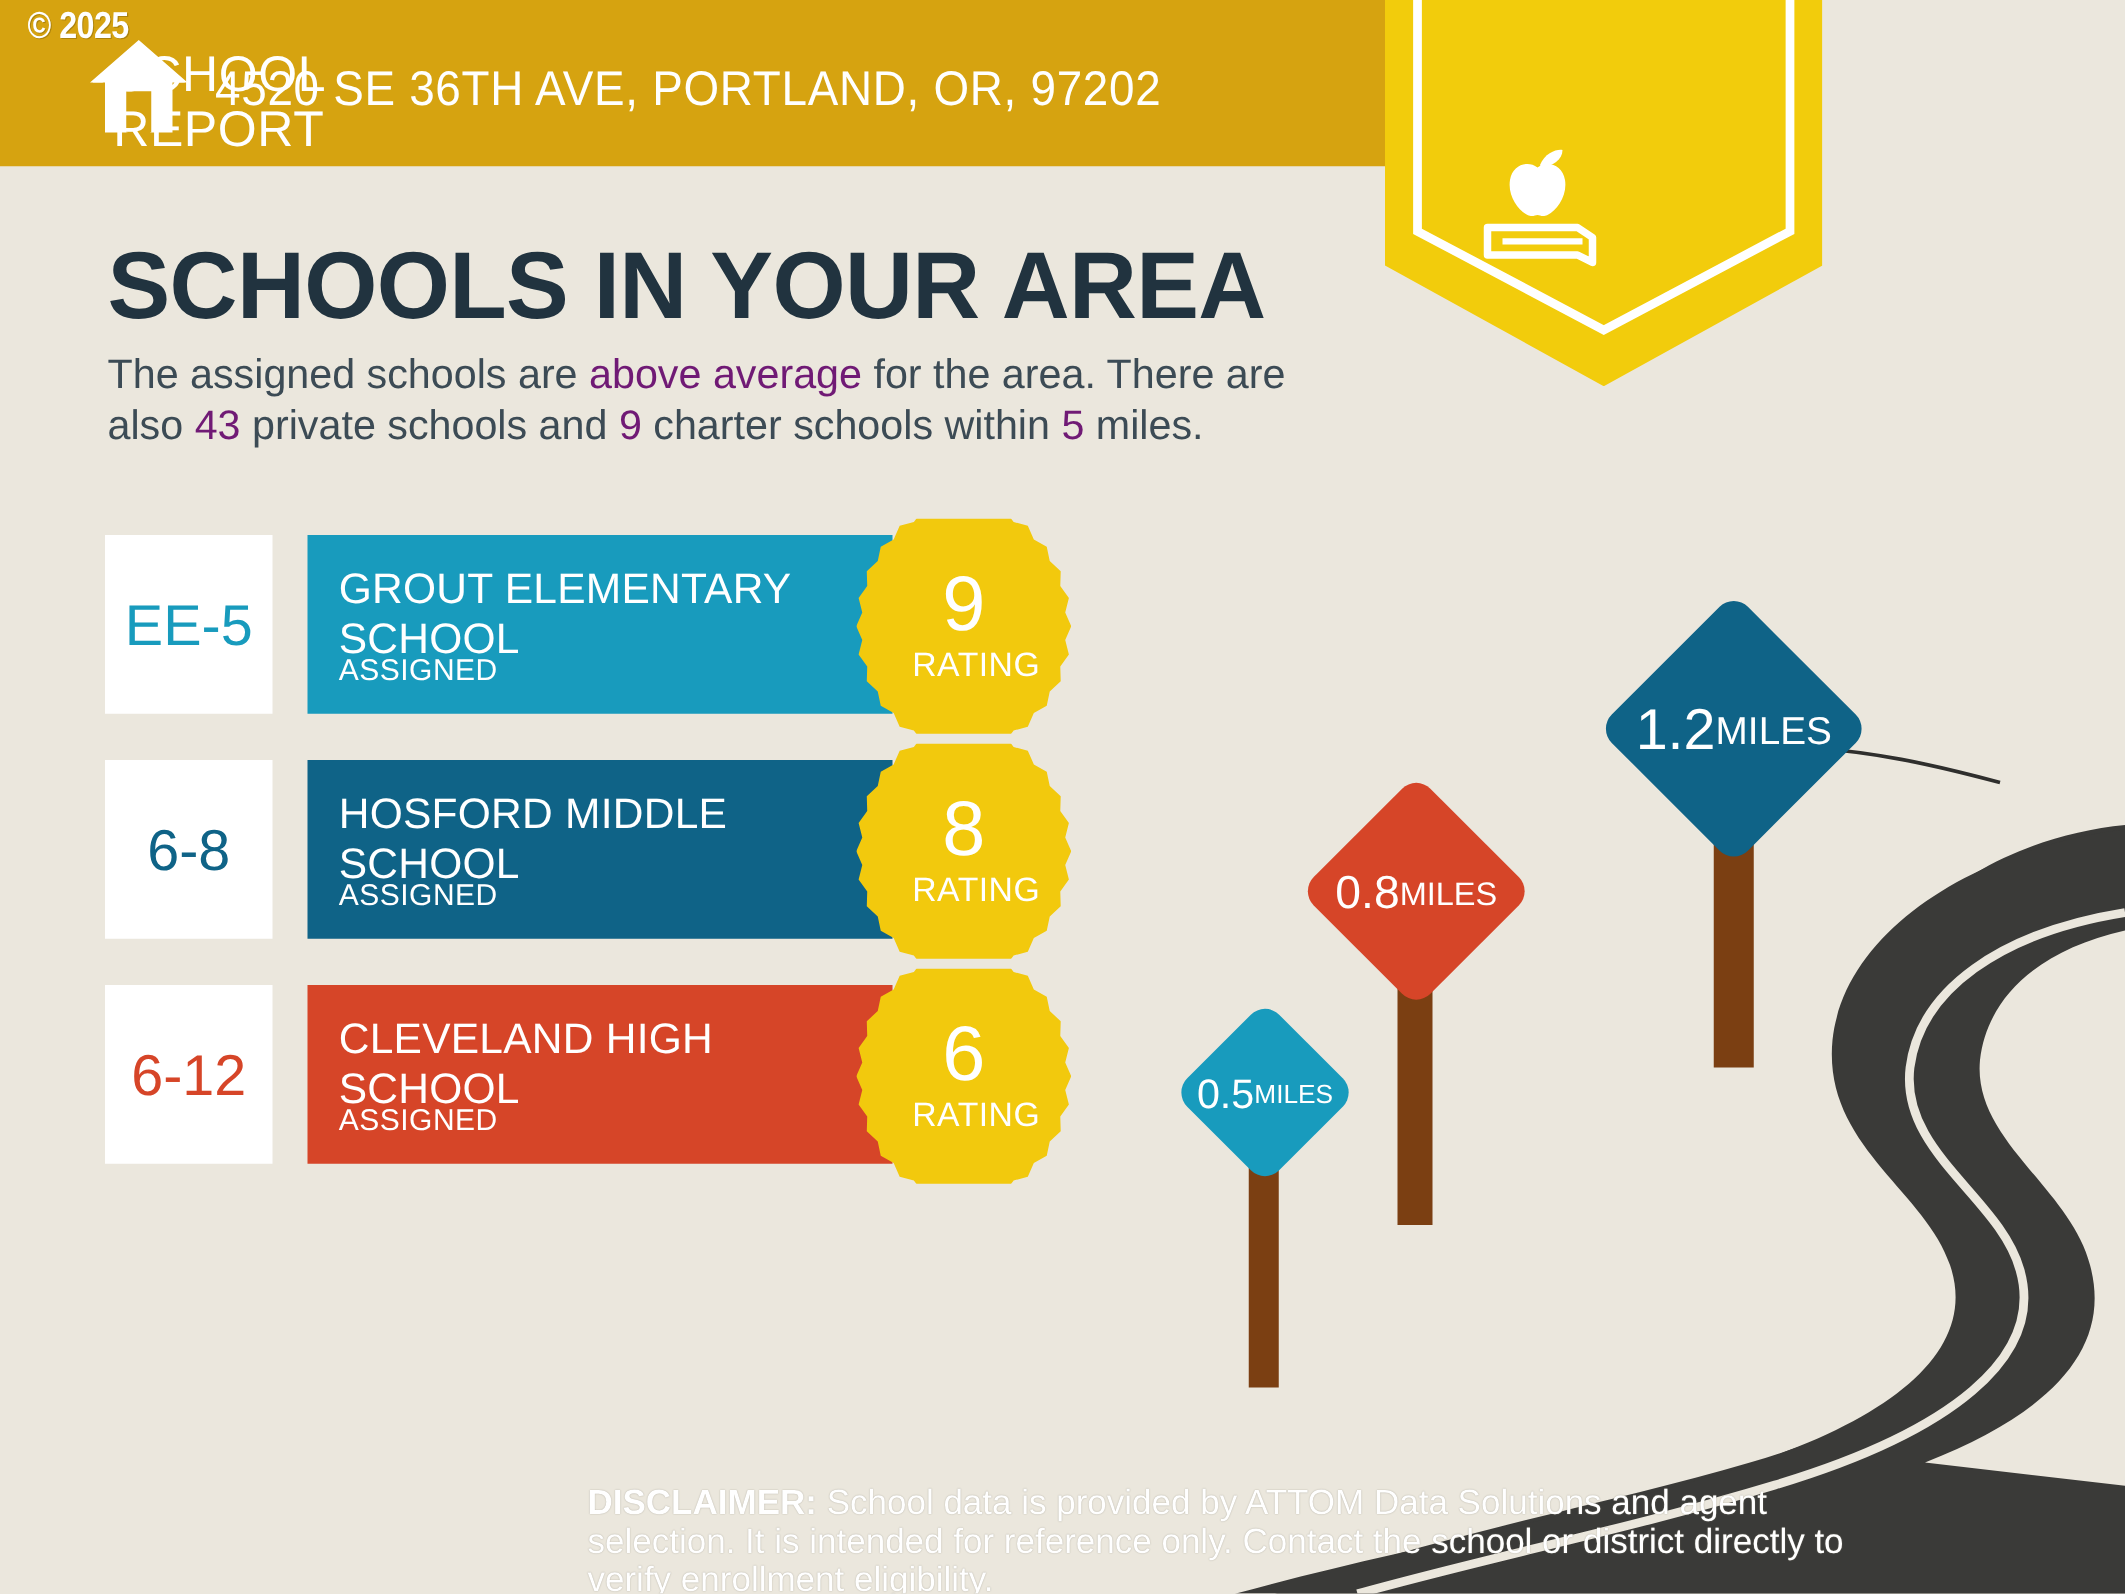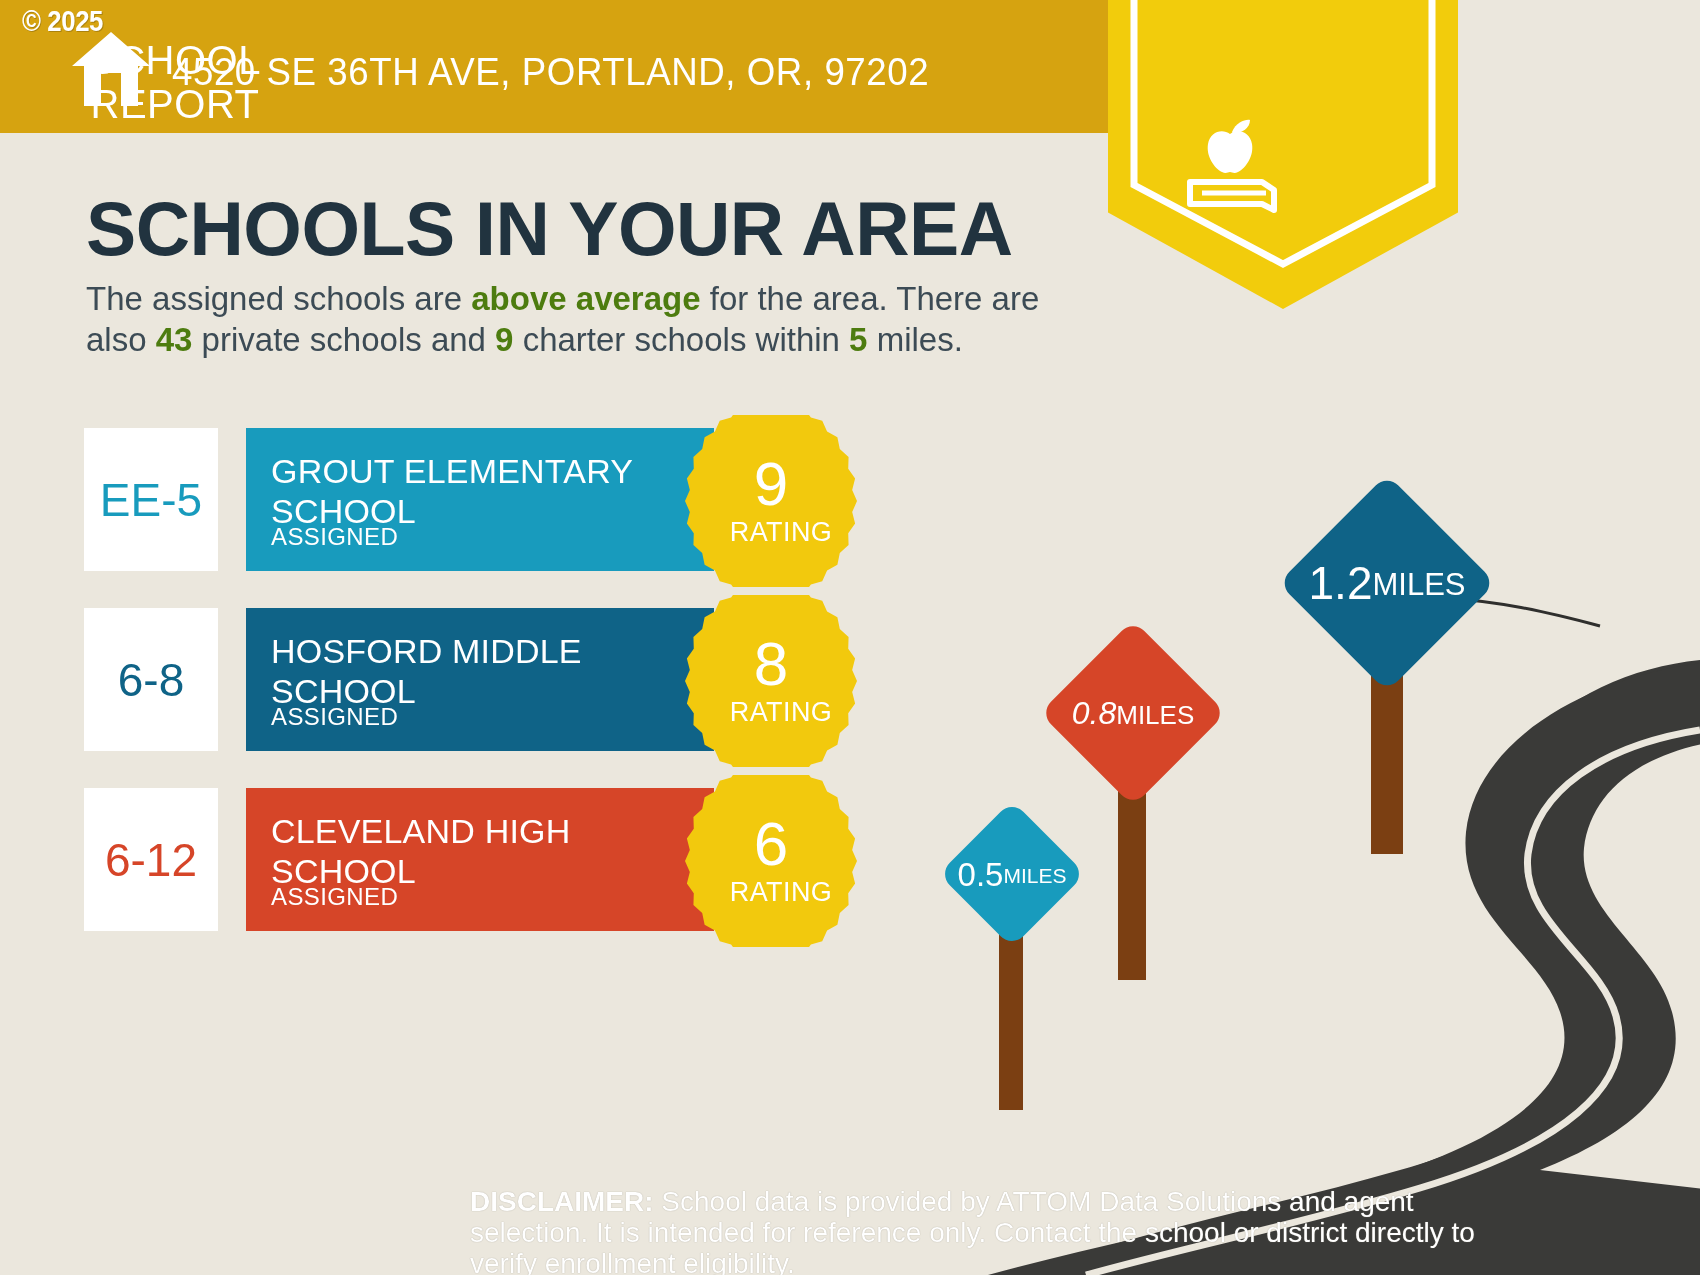--- a/index.html
+++ b/index.html
@@ -81,21 +81,21 @@
     transform-origin: left top;
     white-space: nowrap;
   }
   #subtitle {
     position: absolute; left: 86px; top: 278px;
     width: 1010px;
     font-size: 33px; line-height: 41px;
     color: #3c4b55;
     font-family: "Liberation Sans Narrow","Liberation Sans",sans-serif;
   }
-  #subtitle .hl { color: #4d7c0f; font-weight: bold; }
+  #subtitle .hl { color: #701a75; font-weight: normal; }
 
   
   .school-row {
     position: absolute; left: 84px;
     width: 630px; height: 143px;
     display: flex; align-items: stretch;
     z-index: 3;
     gap: 28px;
   }
   #row-0 { top: 428px; }
@@ -292,21 +292,21 @@
         <div class="sign-miles-value" style="font-size:46px;">1.2</div>
         <div class="sign-miles-label" style="font-size:31px;">MILES</div>
       </div>
     </div>
 
     <div class="sign" style="left:140px;top:190px;">
       <div class="sign-post" style="left:78px;top:170px;width:28px;height:190px;"></div>
       <div class="sign-diamond" style="left:27px;top:27px;width:132px;height:132px;background:#d64528;"></div>
       <div class="sign-inner-border" style="left:38px;top:38px;width:110px;height:110px;transform:rotate(45deg);"></div>
       <div class="sign-text" style="left:27px;top:27px;width:132px;height:132px;">
-        <div class="sign-miles-value" style="font-size:32px;font-style:italic;">0.8</div>
+        <div class="sign-miles-value" style="font-size:37px;">0.8</div>
         <div class="sign-miles-label" style="font-size:26px;">MILES</div>
       </div>
     </div>
 
     <div class="sign" style="left:38px;top:370px;">
       <div class="sign-post" style="left:61px;top:130px;width:24px;height:180px;"></div>
       <div class="sign-diamond" style="left:22px;top:22px;width:104px;height:104px;background:#189bbd;"></div>
       <div class="sign-inner-border" style="left:31px;top:31px;width:86px;height:86px;transform:rotate(45deg);"></div>
       <div class="sign-text" style="left:22px;top:22px;width:104px;height:104px;">
         <div class="sign-miles-value" style="font-size:33px;">0.5</div>

